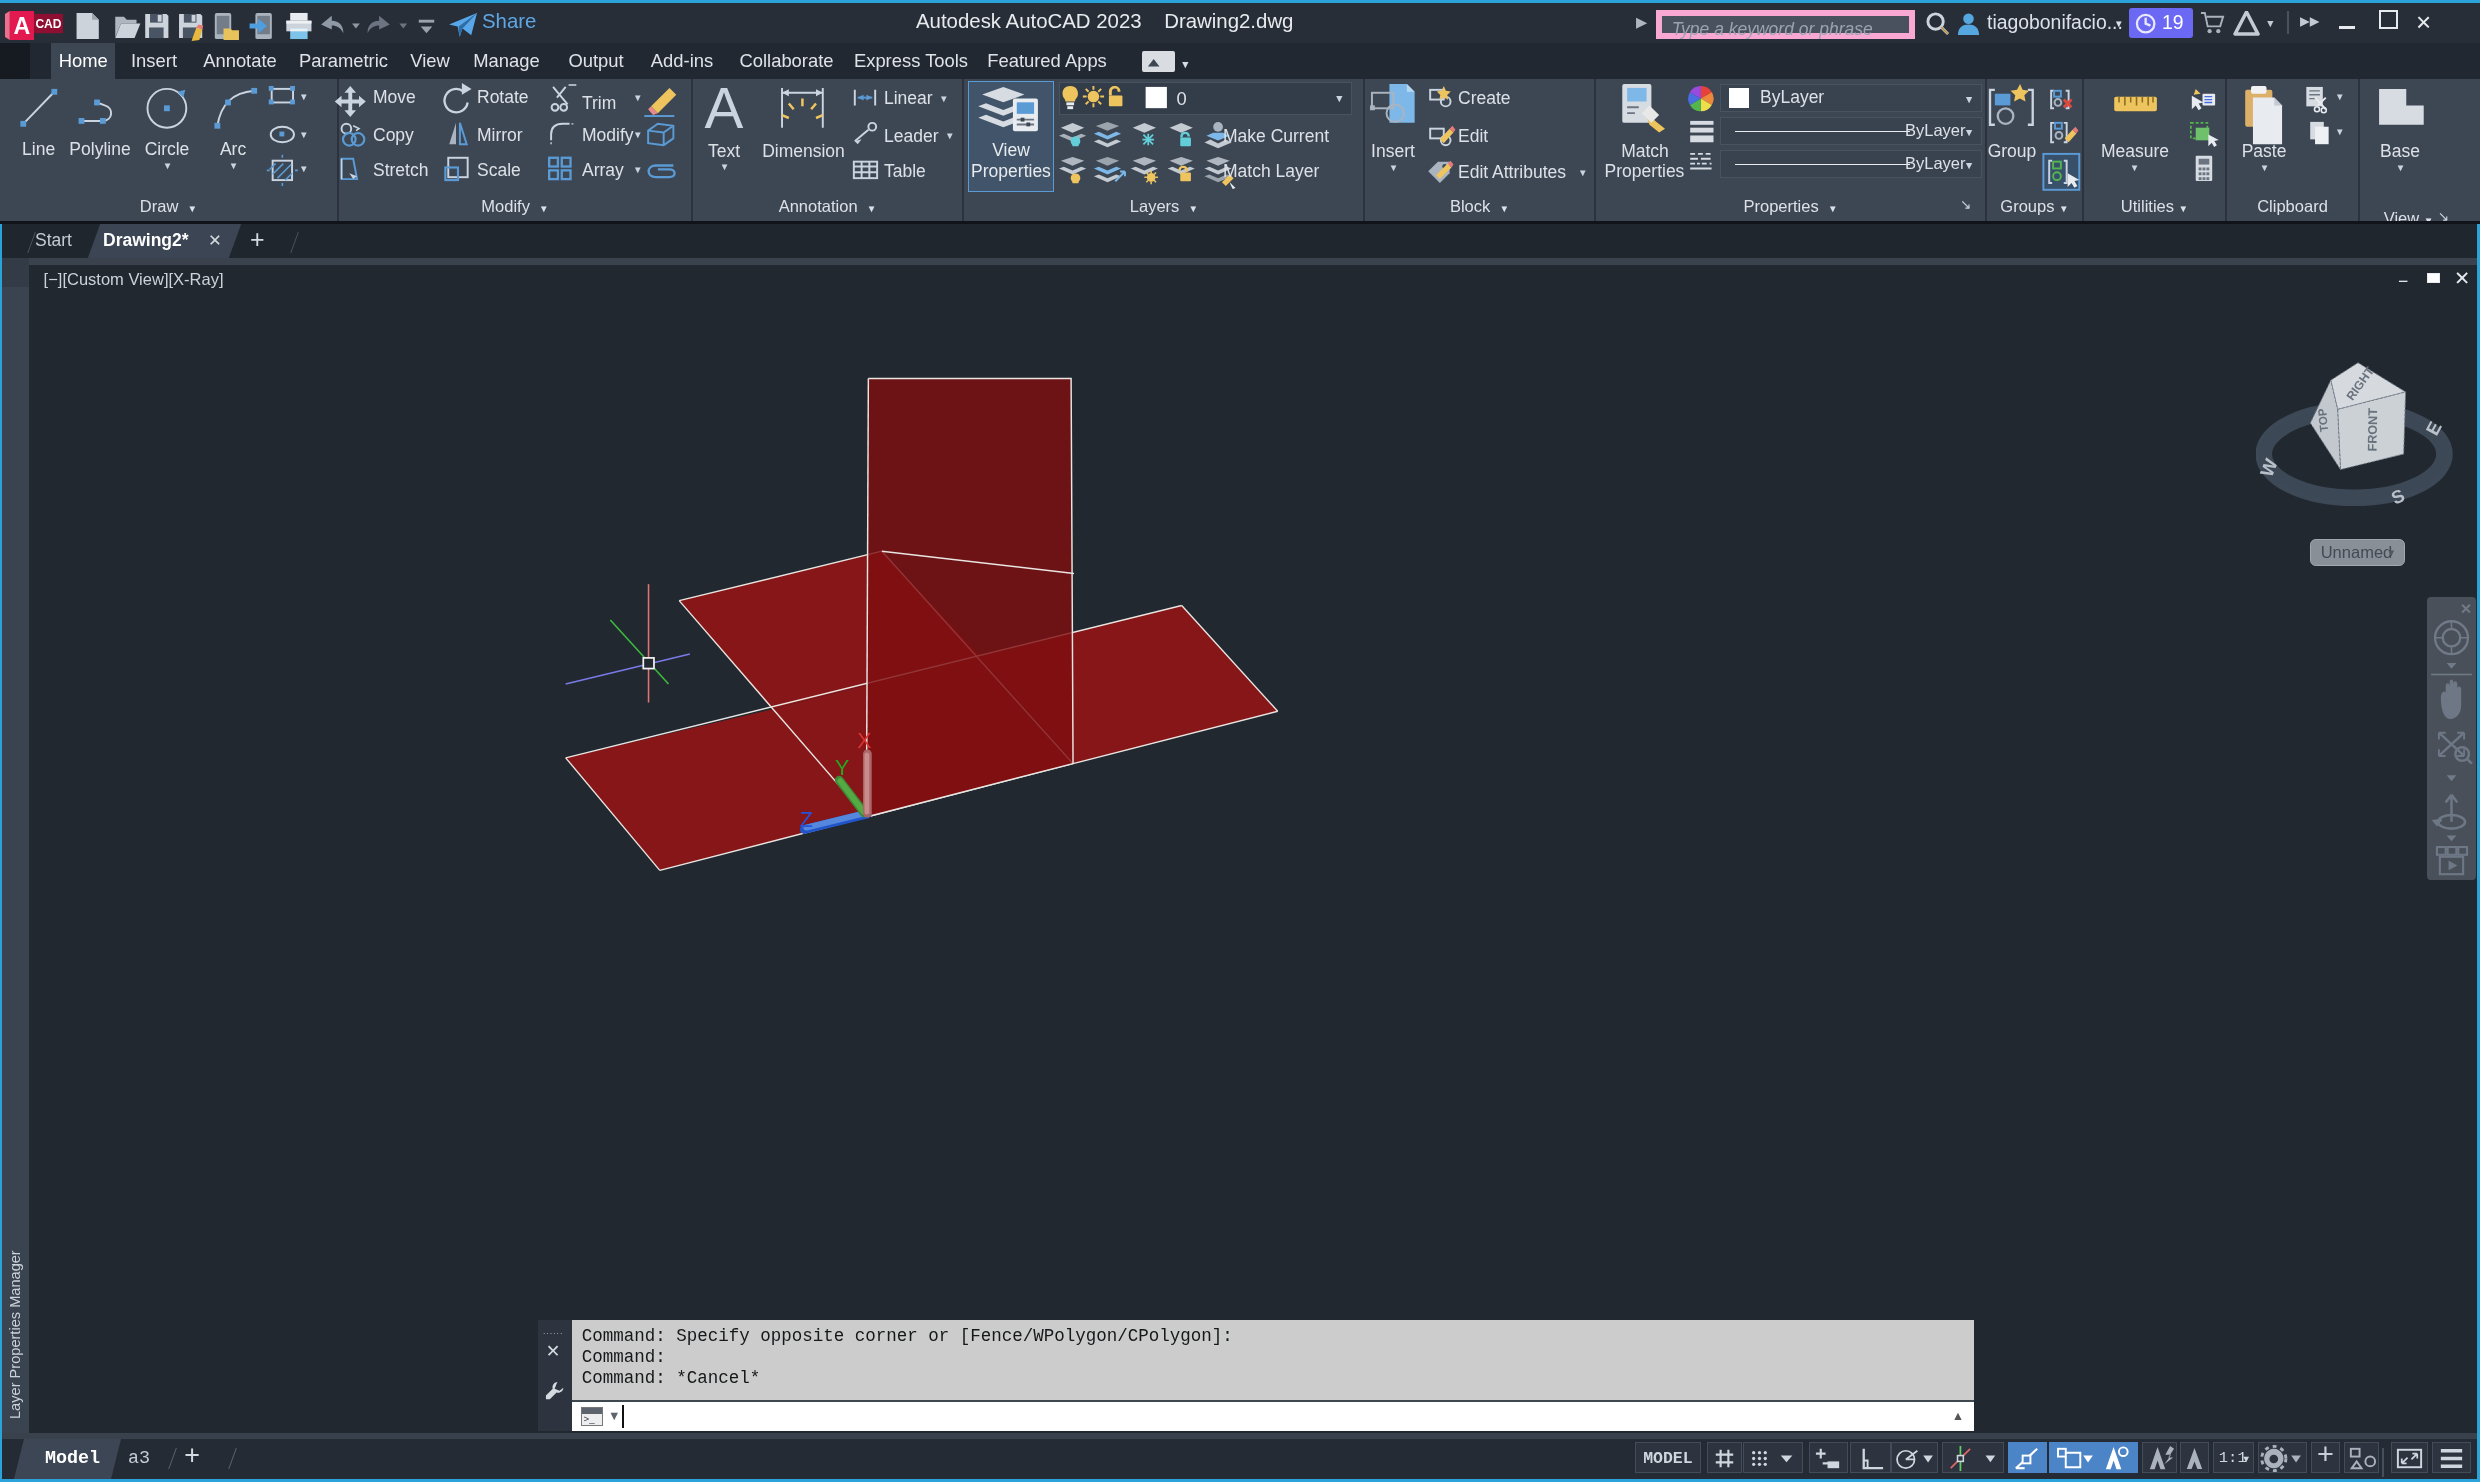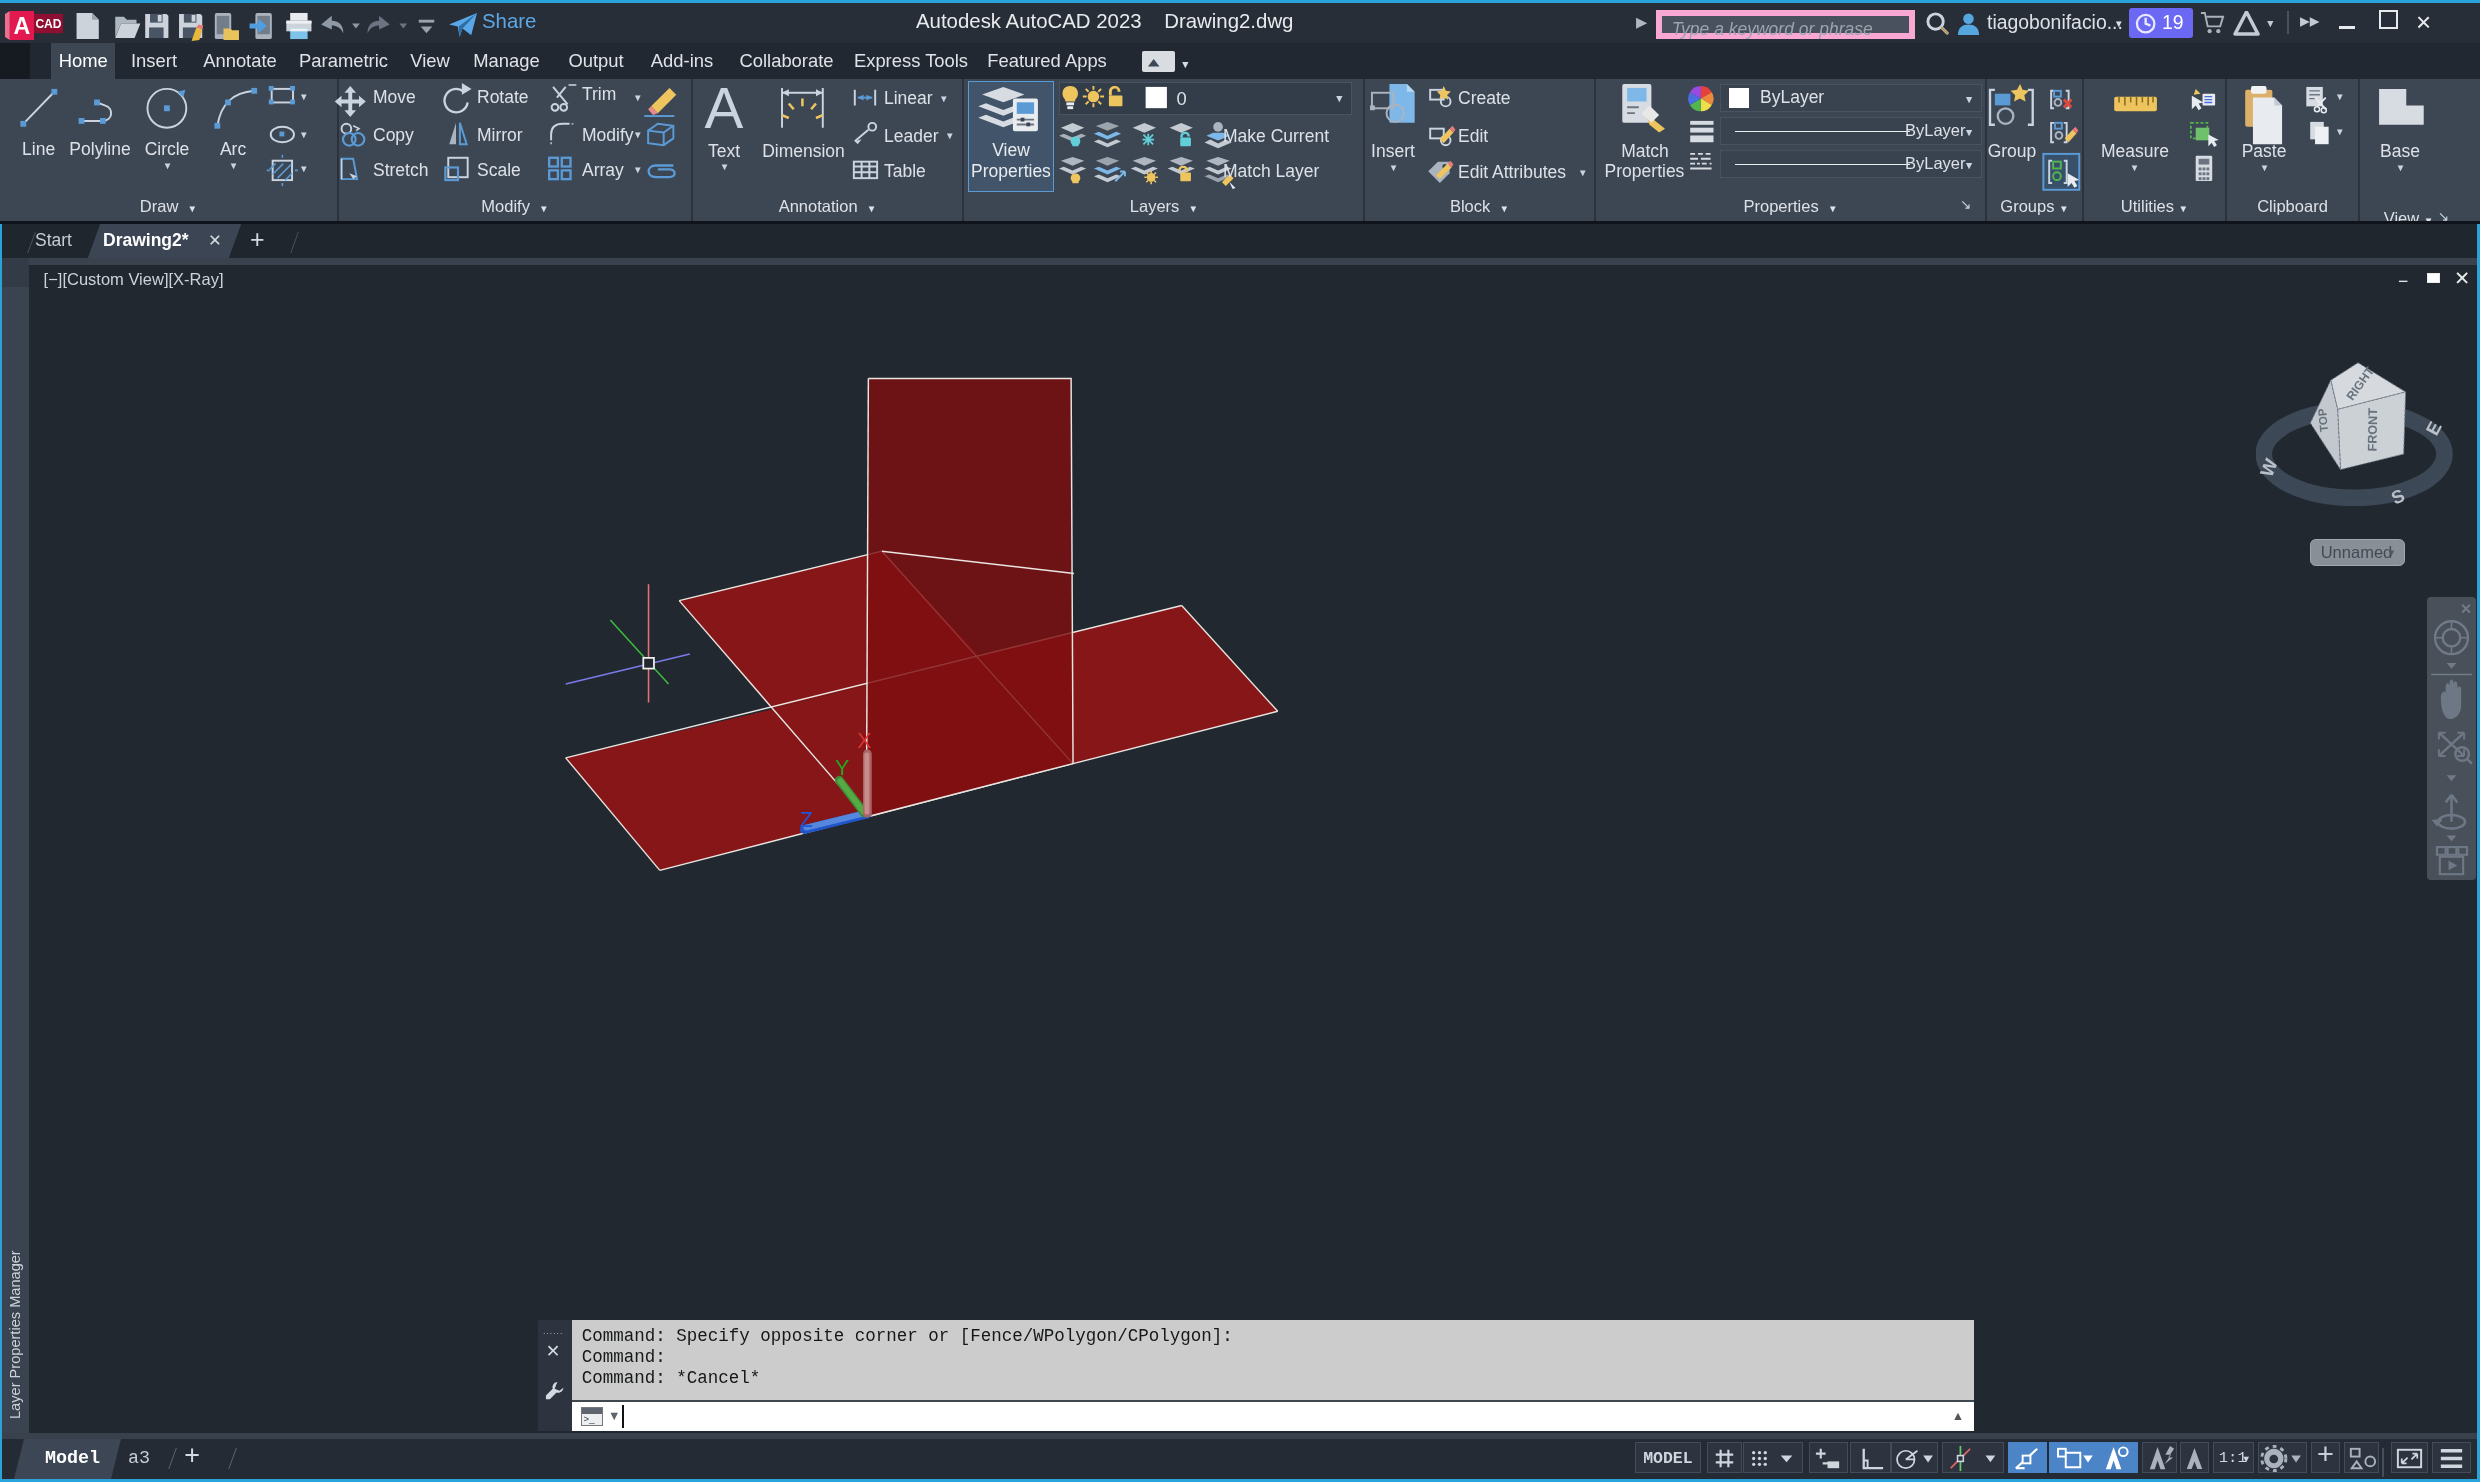--- a/index.html
+++ b/index.html
@@ -468,21 +468,21 @@
     <div class="abs" style="left:140px;top:60px;width:54px;text-align:center;color:#dde1e7;font-size:17.5px;">Circle</div>
     <div class="abs" style="left:206px;top:60px;width:54px;text-align:center;color:#dde1e7;font-size:17.5px;">Arc</div>
     <div class="abs" style="left:145px;top:81px;width:45px;text-align:center;color:#c9d4e0;font-size:9.7px;">▼</div>
     <div class="abs" style="left:211px;top:81px;width:45px;text-align:center;color:#c9d4e0;font-size:9.7px;">▼</div>
     <div class="abs" style="left:299px;top:11.6px;color:#c9d4e0;font-size:9.7px;">▼</div>
     <div class="abs" style="left:299px;top:50px;color:#c9d4e0;font-size:9.7px;">▼</div>
     <div class="abs" style="left:299px;top:84px;color:#c9d4e0;font-size:9.7px;">▼</div>
 
     <div class="abs" style="left:373px;top:7.8px;color:#dde1e7;font-size:17.5px;">Move</div>
     <div class="abs" style="left:477px;top:7.8px;color:#dde1e7;font-size:17.5px;">Rotate</div>
-    <div class="abs" style="left:582px;top:5px;color:#dde1e7;font-size:17.5px;text-align:right;">Trim</div>
+    <div class="abs" style="left:582px;top:14px;color:#dde1e7;font-size:17.5px;text-align:right;">Trim</div>
     <div class="abs" style="left:633px;top:12.6px;color:#c9d4e0;font-size:9.7px;">▼</div>
     <div class="abs" style="left:373px;top:46px;color:#dde1e7;font-size:17.5px;">Copy</div>
     <div class="abs" style="left:477px;top:46px;color:#dde1e7;font-size:17.5px;">Mirror</div>
     <div class="abs" style="left:582px;top:46px;color:#dde1e7;font-size:17.5px;">Modify</div>
     <div class="abs" style="left:633px;top:50px;color:#c9d4e0;font-size:9.7px;">▼</div>
     <div class="abs" style="left:373px;top:81px;color:#dde1e7;font-size:17.5px;">Stretch</div>
     <div class="abs" style="left:477px;top:81px;color:#dde1e7;font-size:17.5px;">Scale</div>
     <div class="abs" style="left:582px;top:81px;color:#dde1e7;font-size:17.5px;">Array</div>
     <div class="abs" style="left:633px;top:85px;color:#c9d4e0;font-size:9.7px;">▼</div>
 

